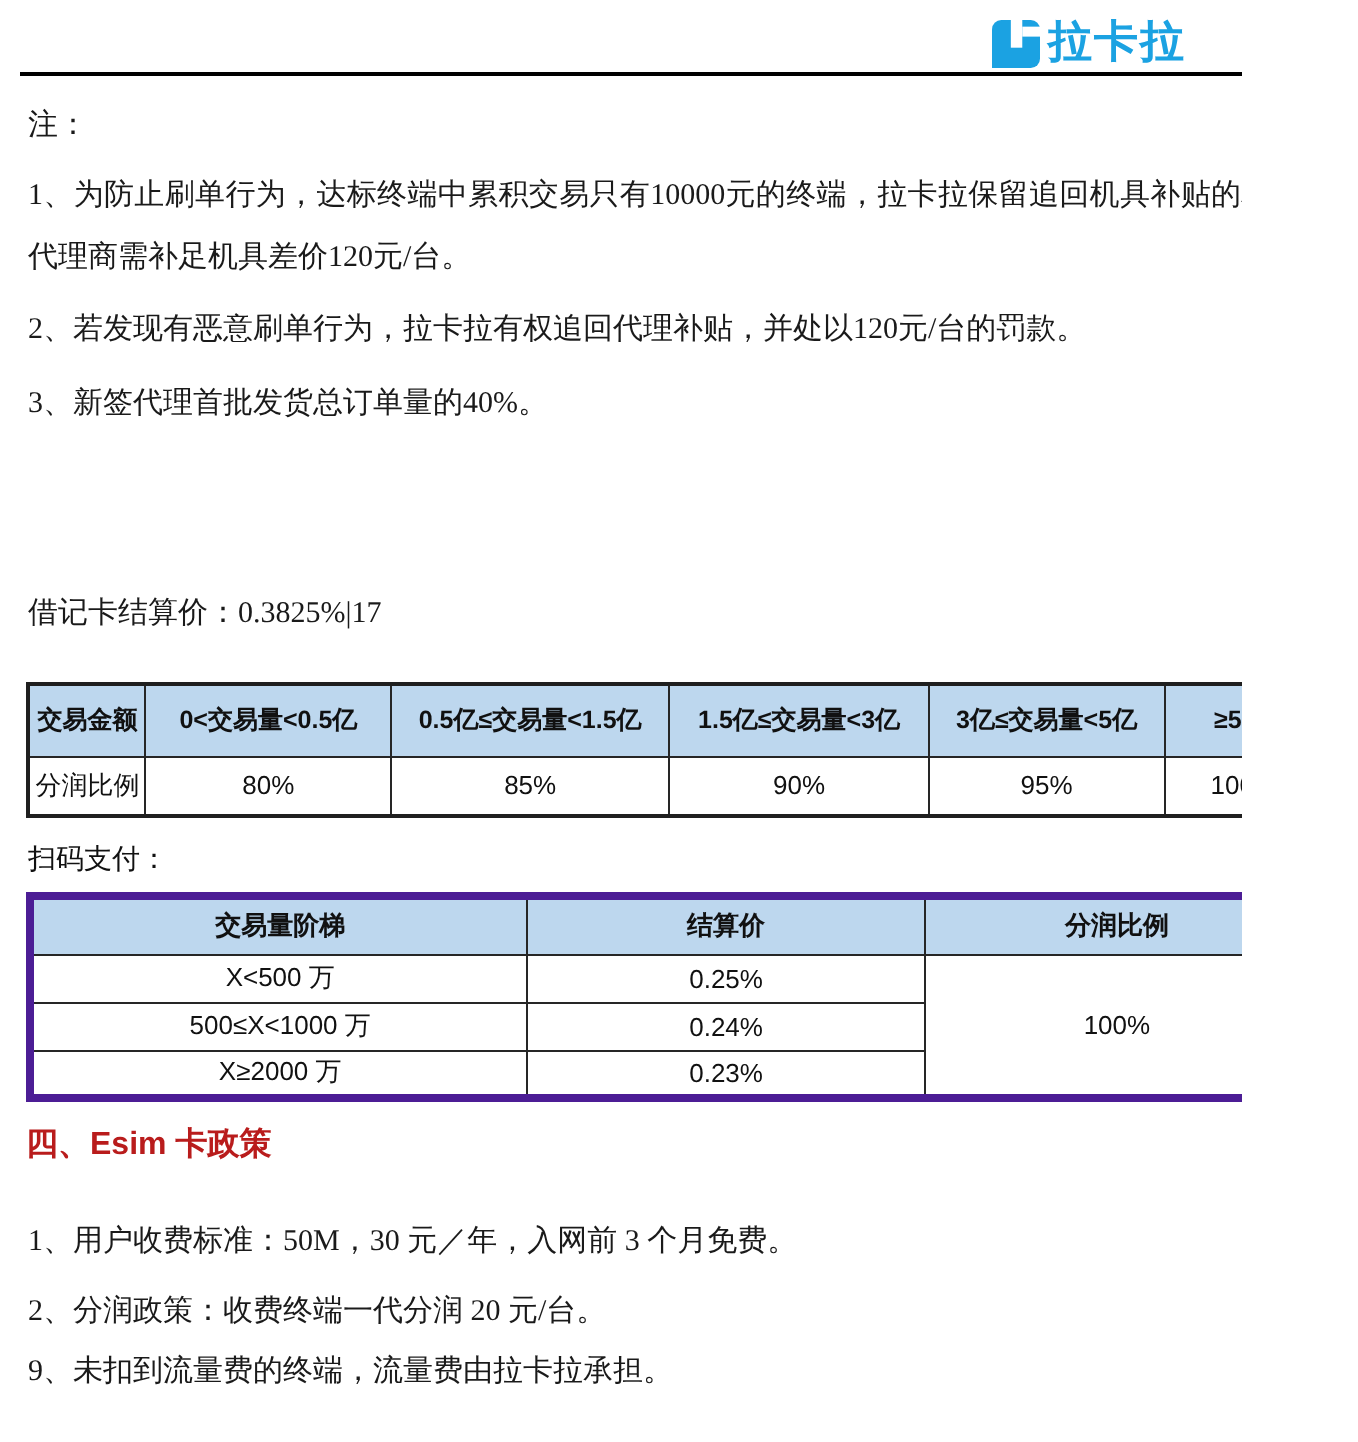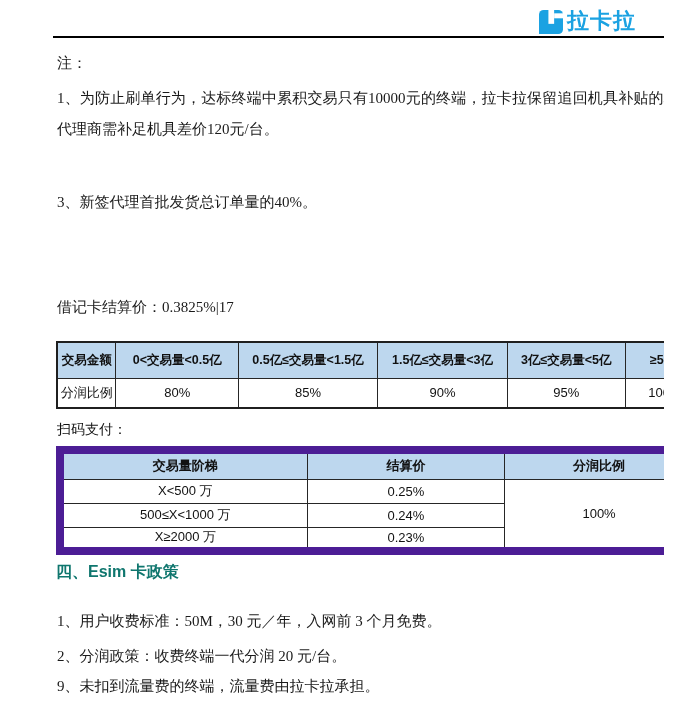--- a/index.html
+++ b/index.html
@@ -5,21 +5,20 @@
   * { margin: 0; padding: 0; box-sizing: border-box; }
   html, body { background: #fff; }
   .page {
     position: relative;
     width: 621px;
     height: 721px;
     background: #ffffff;
     font-family: "Liberation Serif", "DejaVu Serif", serif;
     color: #1a1a1a;
     overflow: hidden;
-    margin-left: 43px;
   }
   
   .logo-icon {
     position: absolute;
     left: 496px; top: 9px;
     width: 24px; height: 26px;
   }
   .logo-text {
     position: absolute;
     left: 524px; top: 7px;
@@ -82,32 +81,32 @@
   .scan-label {
     position: absolute;
     left: 14px; top: 421px;
     font-family: "Liberation Sans", "DejaVu Sans", sans-serif;
     font-size: 14px;
     color: #111;
   }
   .tbl-scan {
     left: 13px; top: 446px;
     width: 645px;
-    border: 8px solid #4c1d95;
+    border: 4px solid #4c1d95;
   }
   .tbl-scan th { height: 29px; }
   .tbl-scan td { height: 24px; }
   
   .esim-heading {
     position: absolute;
     left: 13px; top: 562px;
     font-family: "Liberation Sans", "DejaVu Sans", sans-serif;
     font-size: 16px;
     font-weight: bold;
-    color: #0f766e;
+    color: #b91c1c;
   }
   .esim-item { width: 652px; }
   .e1 { top: 606px; }
   .e2 { top: 641px; }
   .e3 { top: 671px; }
 </style>
 </head>
 <body>
 
 <div class="page">
@@ -115,20 +114,21 @@
   <svg class="logo-icon" viewBox="0 0 26 26" xmlns="http://www.w3.org/2000/svg">
     <path fill="#1ba2e2" d="M5 0 h16 a5 5 0 0 1 5 5 v16 a5 5 0 0 1 -5 5 h-21 v-21 a5 5 0 0 1 5 -5 z"></path>
     <rect fill="#ffffff" x="10.2" y="0" width="6.2" height="15"></rect>
     <rect fill="#ffffff" x="16.4" y="3.6" width="9.6" height="5.4"></rect>
   </svg>
   <div class="logo-text">拉卡拉</div>
   <div class="header-rule"></div>
 
   <div class="txt note-label">注：</div>
   <div class="txt p1">1、为防止刷单行为，达标终端中累积交易只有10000元的终端，拉卡拉保留追回机具补贴的权利，代理商需补足机具差价120元/台。</div>
+  <div class="txt p2">2、若发现有恶意刷单行为，拉卡拉有权追回代理补贴，并处以120元/台的罚款。</div>
   <div class="txt p3">3、新签代理首批发货总订单量的40%。</div>
 
   <div class="txt debit-line">借记卡结算价：0.3825%|17</div>
 
   <table class="tbl-pos">
     <colgroup>
       <col style="width:9.1%">
         <col style="width:18.9%">
         <col style="width:21.5%">
       <col style="width:20%">

